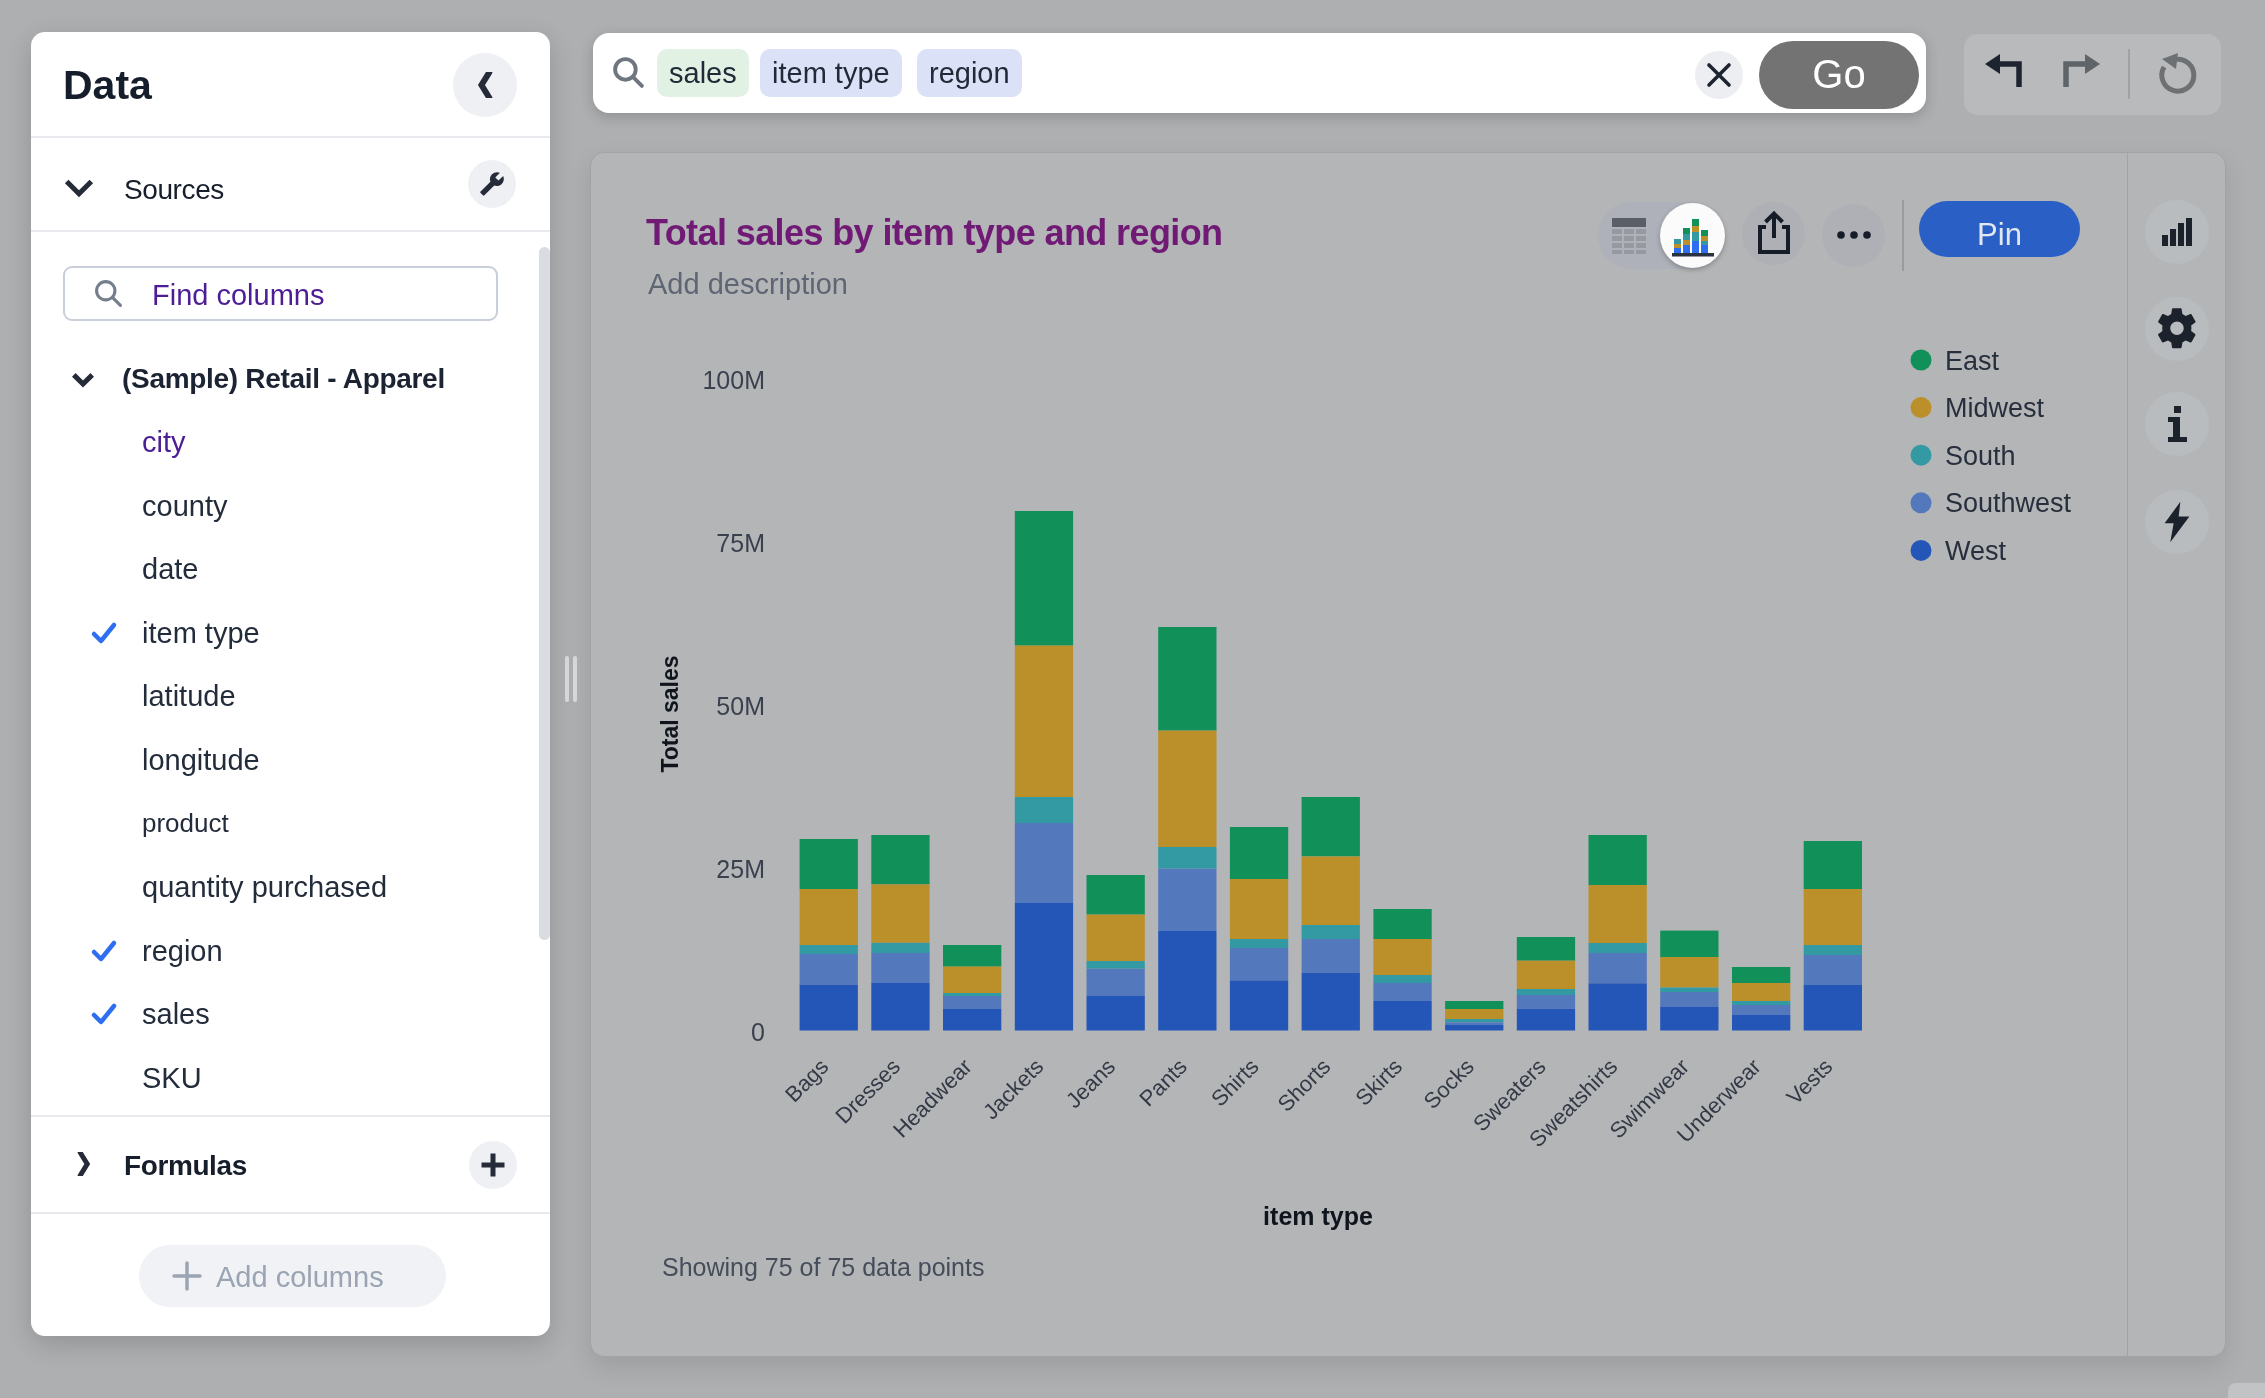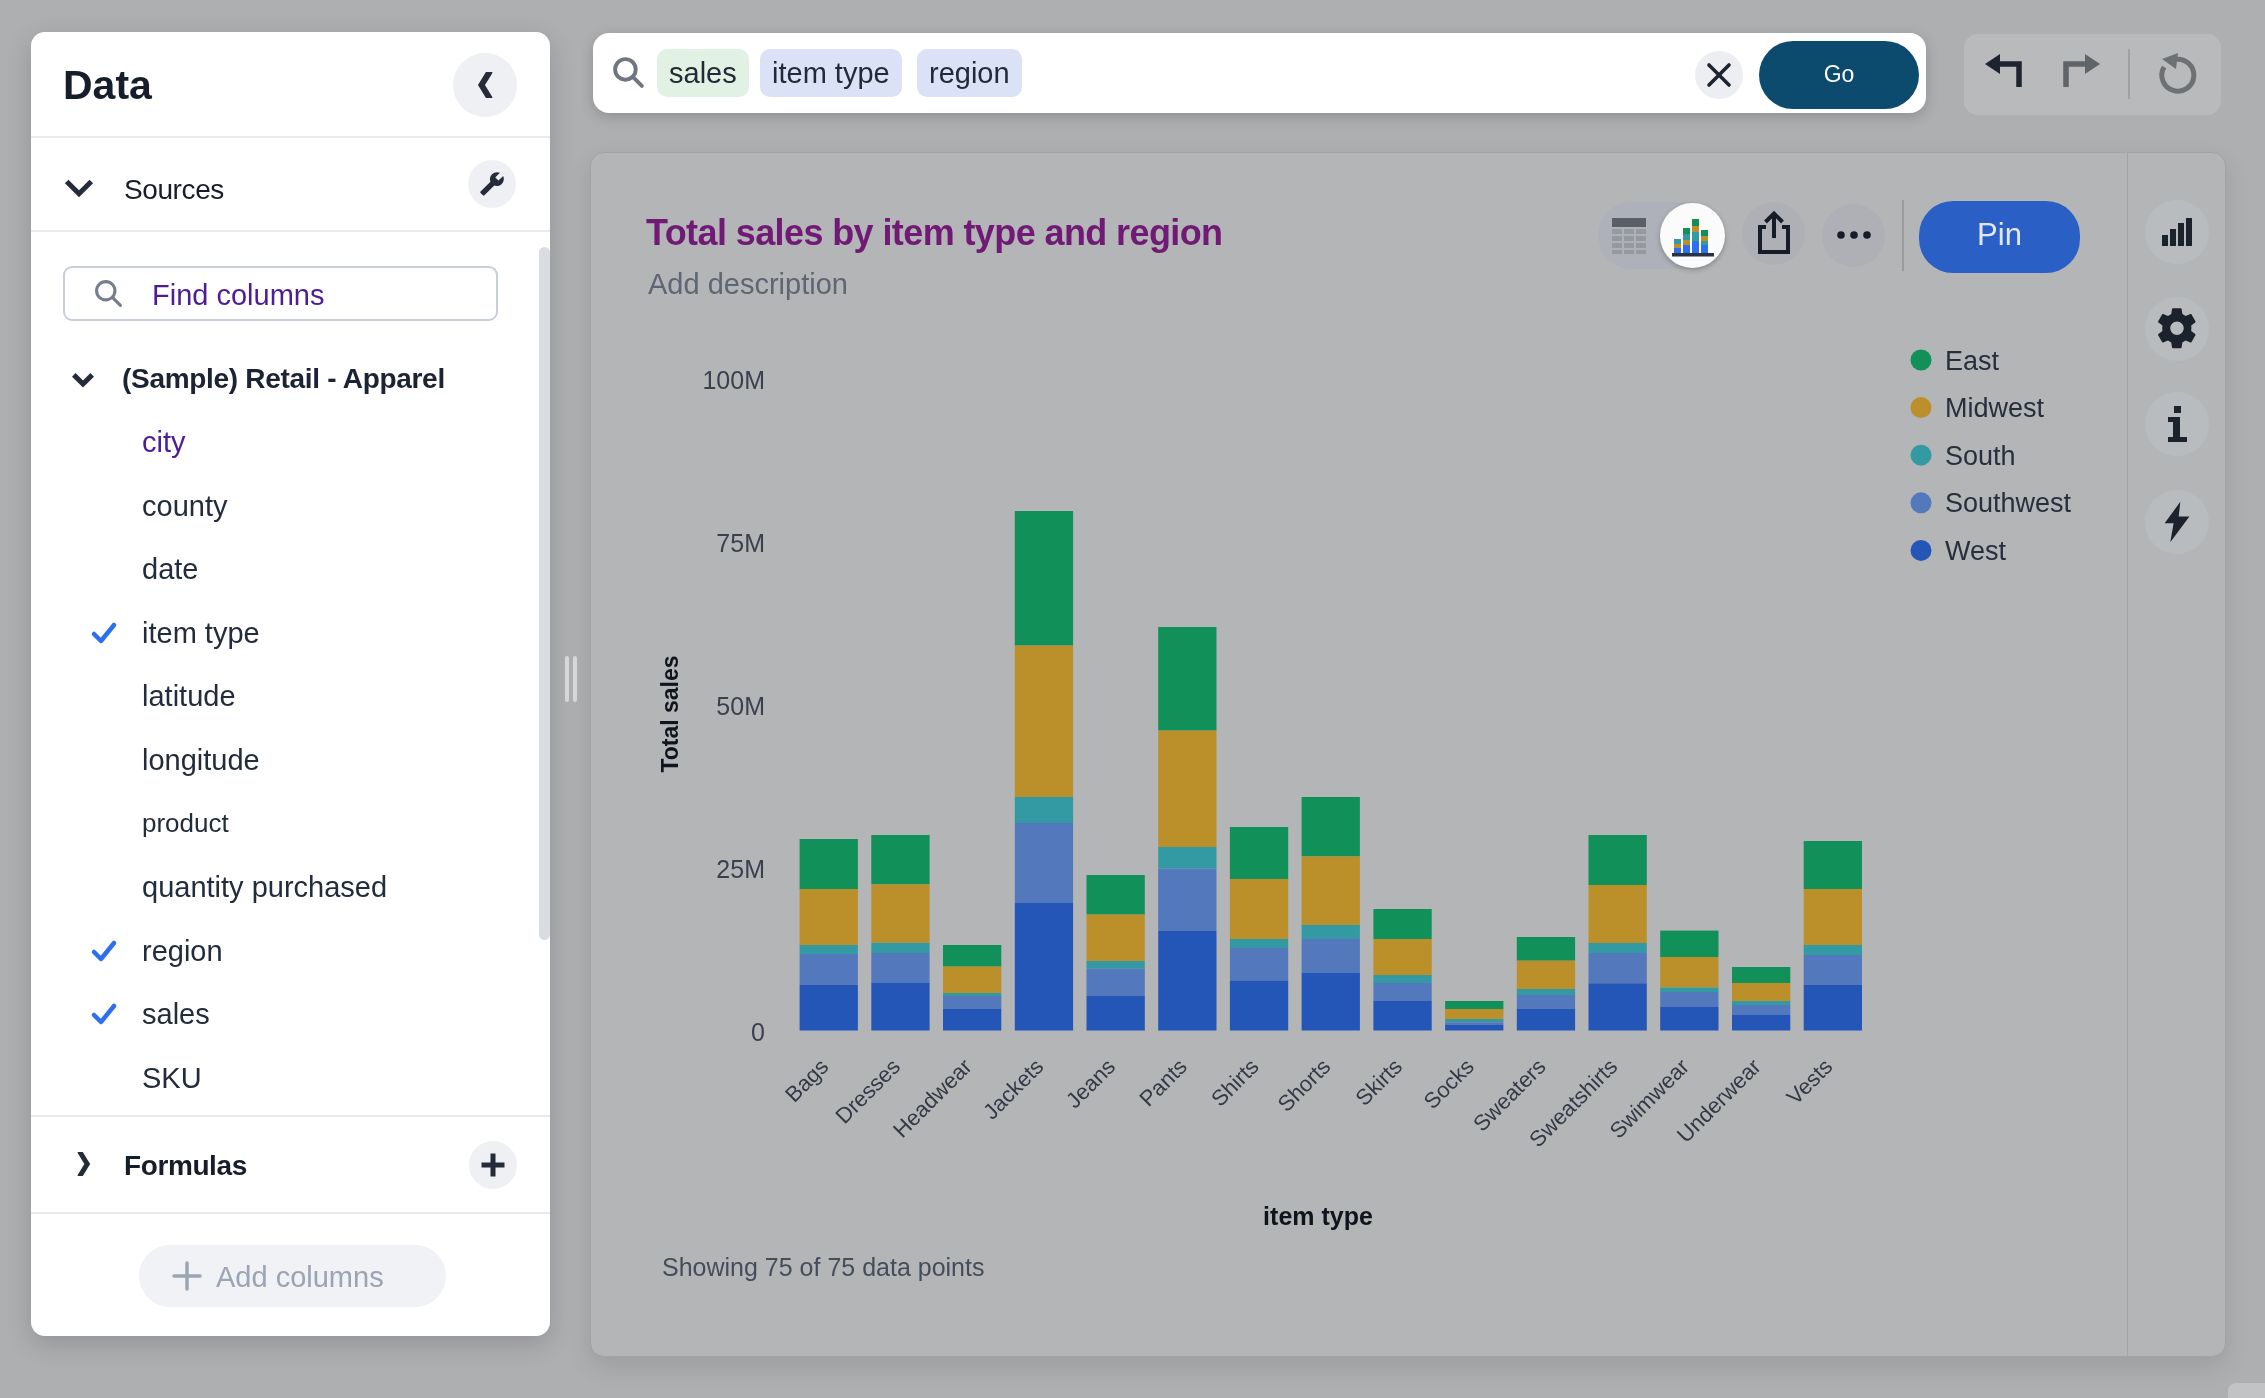--- a/index.html
+++ b/index.html
@@ -65,21 +65,21 @@
 
 <div class="circ" style="left:1822px;top:204px;width:63px;height:63px;background:#aeb0b5"></div>
 <svg class="abs" style="left:1828px;top:228px" width="52" height="14" viewBox="0 0 52 14">
  <circle cx="13" cy="7" r="3.8" fill="#171d28"></circle>
     <circle cx="26" cy="7" r="3.8" fill="#171d28"></circle>
     <circle cx="39" cy="7" r="3.8" fill="#171d28"></circle>
 </svg>
 
 <div class="abs" style="left:1902px;top:200px;width:2px;height:71px;background:#999b9e"></div>
 
-<div class="abs" style="left:1919px;top:201px;width:161px;height:72px;border-radius:34px;background:#2a60c6;color:#e2e7f0;font-size:31px;line-height:68px;text-align:center">Pin</div>
+<div class="abs" style="left:1919px;top:201px;width:161px;height:56px;border-radius:34px;background:#2a60c6;color:#e2e7f0;font-size:31px;line-height:68px;text-align:center">Pin</div>
 
 <svg class="abs" style="left:0;top:0" width="2265" height="1398" viewBox="0 0 2265 1398">
 <rect x="799.6" y="839.0" width="58.3" height="50.0" fill="#12905a"></rect>
 <rect x="799.6" y="889.0" width="58.3" height="56.0" fill="#bb8f2a"></rect>
 <rect x="799.6" y="945.0" width="58.3" height="9.0" fill="#339aa3"></rect>
 <rect x="799.6" y="954.0" width="58.3" height="30.6" fill="#5478bc"></rect>
 <rect x="799.6" y="984.6" width="58.3" height="45.9" fill="#2456b8"></rect>
 <rect x="871.3" y="835.0" width="58.3" height="49.4" fill="#12905a"></rect>
 <rect x="871.3" y="884.4" width="58.3" height="58.4" fill="#bb8f2a"></rect>
 <rect x="871.3" y="942.8" width="58.3" height="10.2" fill="#339aa3"></rect>
@@ -243,21 +243,21 @@
 <div class="abs" style="left:657px;top:49px;height:48px;border-radius:10px;background:#e1f2e4;color:#232a37;font-size:29px;line-height:48px;padding:0 12px">sales</div>
 <div class="abs" style="left:760px;top:49px;height:48px;border-radius:10px;background:#dbe2f8;color:#232a37;font-size:29px;line-height:48px;padding:0 12px">item type</div>
 <div class="abs" style="left:917px;top:49px;height:48px;border-radius:10px;background:#dbe2f8;color:#232a37;font-size:29px;line-height:48px;padding:0 12px">region</div>
 <div class="circ" style="left:1695px;top:51px;width:48px;height:48px;background:#eceef2"></div>
 <svg class="abs" style="left:1706px;top:62px" width="26" height="26" viewBox="0 0 26 26">
     <g stroke="#1d2430" stroke-width="3.6" stroke-linecap="round">
       <line x1="3" y1="3" x2="23" y2="23"></line>
       <line x1="23" y1="3" x2="3" y2="23"></line>
     </g>
   </svg>
-<div class="abs" style="left:1759px;top:41px;width:160px;height:68px;border-radius:34px;background:#0c4a6e;color:#fff;font-size:23px;line-height:66px;text-align:center">Go</div>
+<div class="abs" style="left:1759px;top:41px;width:160px;height:68px;border-radius:34px;background:#737373;color:#fff;font-size:40px;line-height:66px;text-align:center">Go</div>
 
 <div class="abs" style="left:31px;top:32px;width:519px;height:1304px;background:#fff;border-radius:14px;box-shadow:0 8px 26px rgba(0,0,0,0.16)"></div>
 <div class="abs" style="left:63px;top:62px;font-size:41px;font-weight:bold;color:#161d2b">Data</div>
 <div class="circ" style="left:453px;top:53px;width:64px;height:64px;background:#eef0f3"></div>
 <svg style="position:absolute;left:472px;top:72px" width="26" height="26" viewBox="-13 -13 26 26">
     <path d="M3.5100000000000002,-11.44 L-3.5100000000000002,0 L3.5100000000000002,11.44" fill="none" stroke="#252b38" stroke-width="6" stroke-linecap="square" stroke-linejoin="miter"></path>
   </svg>
 <div class="abs" style="left:31px;top:136px;width:519px;height:1.5px;background:#e8eaed"></div>
 
 <svg style="position:absolute;left:62px;top:171px" width="34" height="34" viewBox="-17 -17 34 34">

